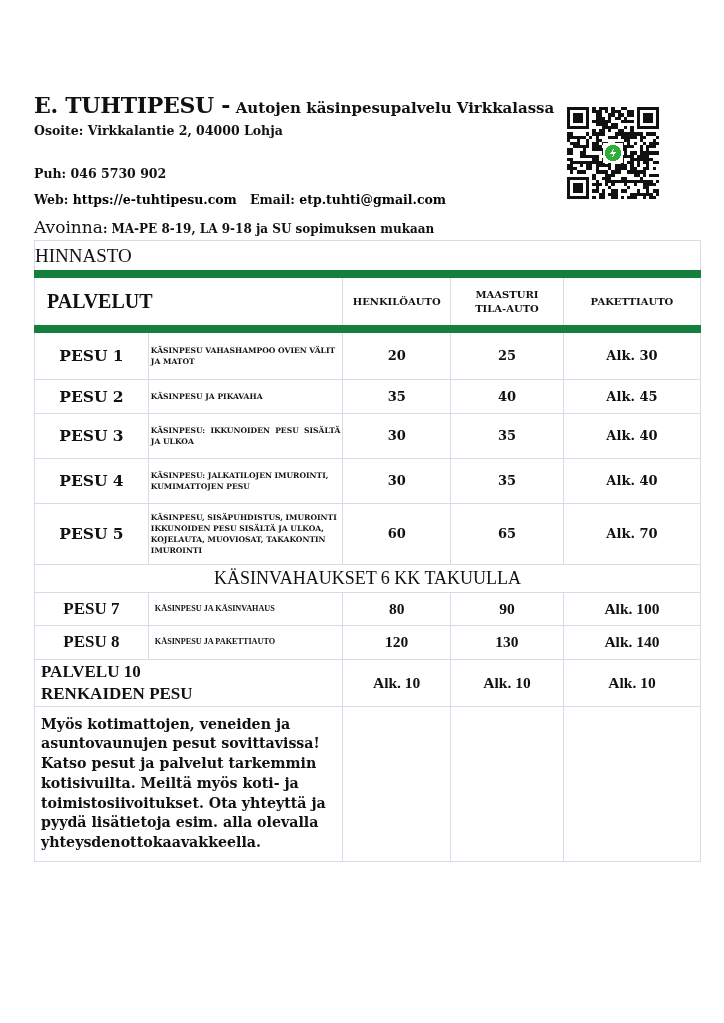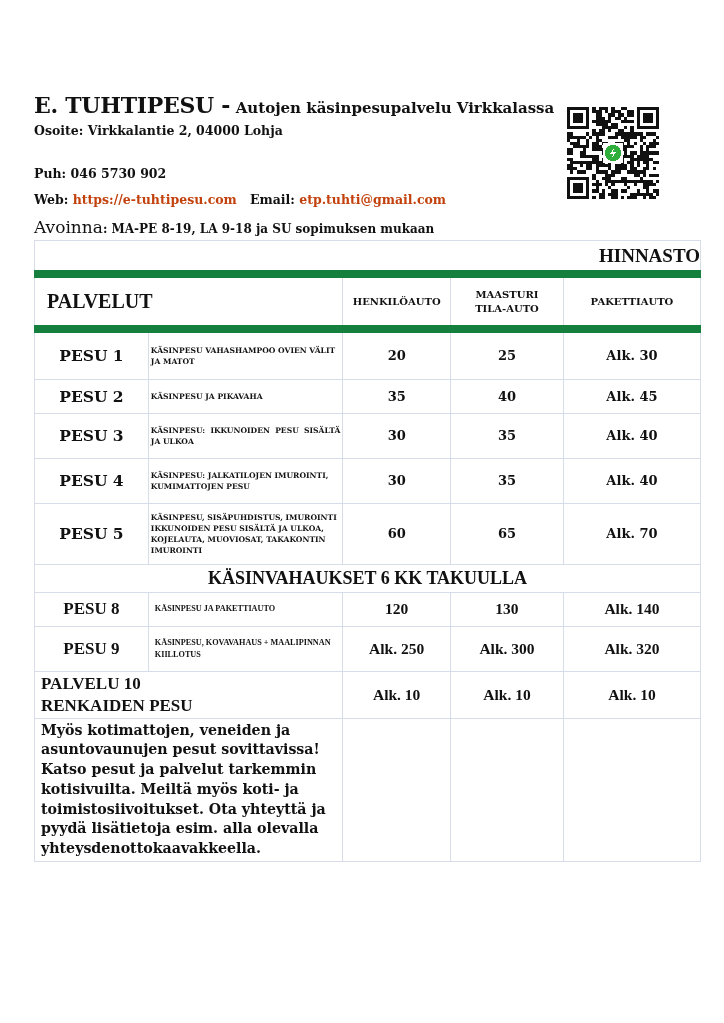--- a/index.html
+++ b/index.html
@@ -5,46 +5,46 @@
   html, body { margin: 0; padding: 0; background: #ffffff; }
   body { width: 724px; height: 1023px; position: relative; overflow: hidden;
          font-family: "DejaVu Serif", "Liberation Serif", serif; color: #111; }
   .abs { position: absolute; }
   #title { left: 34px; top: 92px; white-space: nowrap; font-weight: bold; text-align: center; }
   #title .big { font-size: 22px; letter-spacing: -0.3px; }
   #title .small { font-size: 15px; }
   #address { left: 34px; top: 123px; font-size: 12.5px; font-weight: bold; }
   #phone { left: 34px; top: 166px; font-size: 12.5px; font-weight: bold; }
   #contact { left: 34px; top: 192px; font-size: 12.5px; font-weight: bold; white-space: nowrap; }
-  #contact a { color: #c2410c; text-decoration: none; }
+  #contact a { color: #000000; text-decoration: none; }
   #hours { left: 34px; top: 217px; font-weight: bold; white-space: nowrap; }
   #hours .lbl { font-size: 17px; font-weight: normal; font-family: "DejaVu Serif", serif; }
   #hours .val { font-size: 12px; }
 
   #qr { left: 567px; top: 107px; width: 92px; height: 92px; }
 
   table#price { position: absolute; left: 34px; top: 240px; width: 667px;
                 border-collapse: collapse; table-layout: fixed; }
   #price td { border: 1px solid #d6dde8; padding: 0; vertical-align: middle; }
   #price tr.hblue td { border-top: 8px solid #15803d; }
   .c1 { width: 113px; } .c2 { width: 193px; } .c3 { width: 107px; } .c4 { width: 112px; } .c5 { width: 136px; }
 
-  .hin { text-align: right; font-weight: bold; font-size: 19px; font-family: "Liberation Serif", serif; height: 29px; }
+  .hin { text-align: left; font-weight: normal; font-size: 19px; font-family: "Liberation Serif", serif; height: 29px; }
   .palv { font-weight: bold; font-size: 20px; padding-left: 12px !important; font-family: "Liberation Serif", serif; }
   .colh { text-align: center; font-weight: bold; font-size: 10px; line-height: 14px; font-family: "DejaVu Serif", serif; }
   .pname { text-align: center; font-weight: bold; font-size: 15.5px; }
   .desc { font-weight: bold; font-size: 7.6px; line-height: 11px; padding: 0 2px !important; }
   .desc.justify { text-align: justify; text-align-last: left; }
   .price { text-align: center; font-weight: bold; font-size: 13px; margin-top: 47px; }
-  .sect { text-align: center; font-weight: bold; font-size: 18px; font-family: "Liberation Serif", serif; }
+  .sect { text-align: center; font-weight: normal; font-size: 18px; font-family: "Liberation Serif", serif; }
   .pname2 { text-align: center; font-weight: bold; font-size: 17px; font-family: "Liberation Serif", serif; }
   .desc2 { font-weight: bold; font-size: 8.2px; line-height: 12px; padding: 0 6px !important; font-family: "Liberation Serif", serif; }
   .price2 { text-align: center; font-weight: bold; font-size: 15.5px; font-family: "Liberation Serif", serif; }
   .p10 { font-weight: bold; font-size: 17px; line-height: 22px; padding-left: 6px !important; font-family: "Liberation Serif", serif; }
-  .note { font-weight: bold; font-size: 14.2px; line-height: 19.8px; padding: 2px 6px !important; vertical-align: top !important; }
+  .note { font-weight: bold; font-size: 14.2px; line-height: 19.8px; padding: 8px 6px !important; vertical-align: top !important; }
 </style>
 </head>
 <body>
 
 <div id="title" class="abs">
   <span class="big">E. TUHTIPESU -</span>
   <span class="small">Autojen käsinpesupalvelu Virkkalassa</span>
 </div>
 <div id="address" class="abs">Osoite: Virkkalantie 2, 04000 Lohja</div>
 <div id="phone" class="abs">Puh: 046 5730 902</div>
@@ -494,33 +494,33 @@
         <td class="price">65</td>
         <td class="price">Alk. 70</td>
       </tr>
     </tbody>
   <tbody>
       <tr style="height:28px">
     <td colspan="5" class="sect">KÄSINVAHAUKSET 6 KK TAKUULLA</td>
   </tr>
   </tbody>
     <tbody id="rows2">
+      <tr style="height: 33px;">
+        <td class="pname2">PESU 7</td>
+        <td class="desc2">KÄSINPESU JA KÄSINVAHAUS</td>
+        <td class="price2">80</td>
+        <td class="price2">90</td>
+        <td class="price2">Alk. 100</td>
+      </tr>
       <tr style="height: 34px;">
         <td class="pname2">PESU 8</td>
         <td class="desc2">KÄSINPESU JA PAKETTIAUTO</td>
         <td class="price2">120</td>
         <td class="price2">130</td>
         <td class="price2">Alk. 140</td>
-      </tr>
-      <tr style="height: 45px;">
-        <td class="pname2">PESU 9</td>
-        <td class="desc2">KÄSINPESU, KOVAVAHAUS + MAALIPINNAN KIILLOTUS</td>
-        <td class="price2">Alk. 250</td>
-        <td class="price2">Alk. 300</td>
-        <td class="price2">Alk. 320</td>
       </tr>
     </tbody>
   <tbody>
       <tr style="height:47px">
     <td colspan="2" class="p10"><span>PALVELU 10</span><br><span>RENKAIDEN PESU</span></td>
     <td class="price2">Alk. 10</td>
     <td class="price2">Alk. 10</td>
     <td class="price2">Alk. 10</td>
   </tr>
   <tr style="height:139px">

